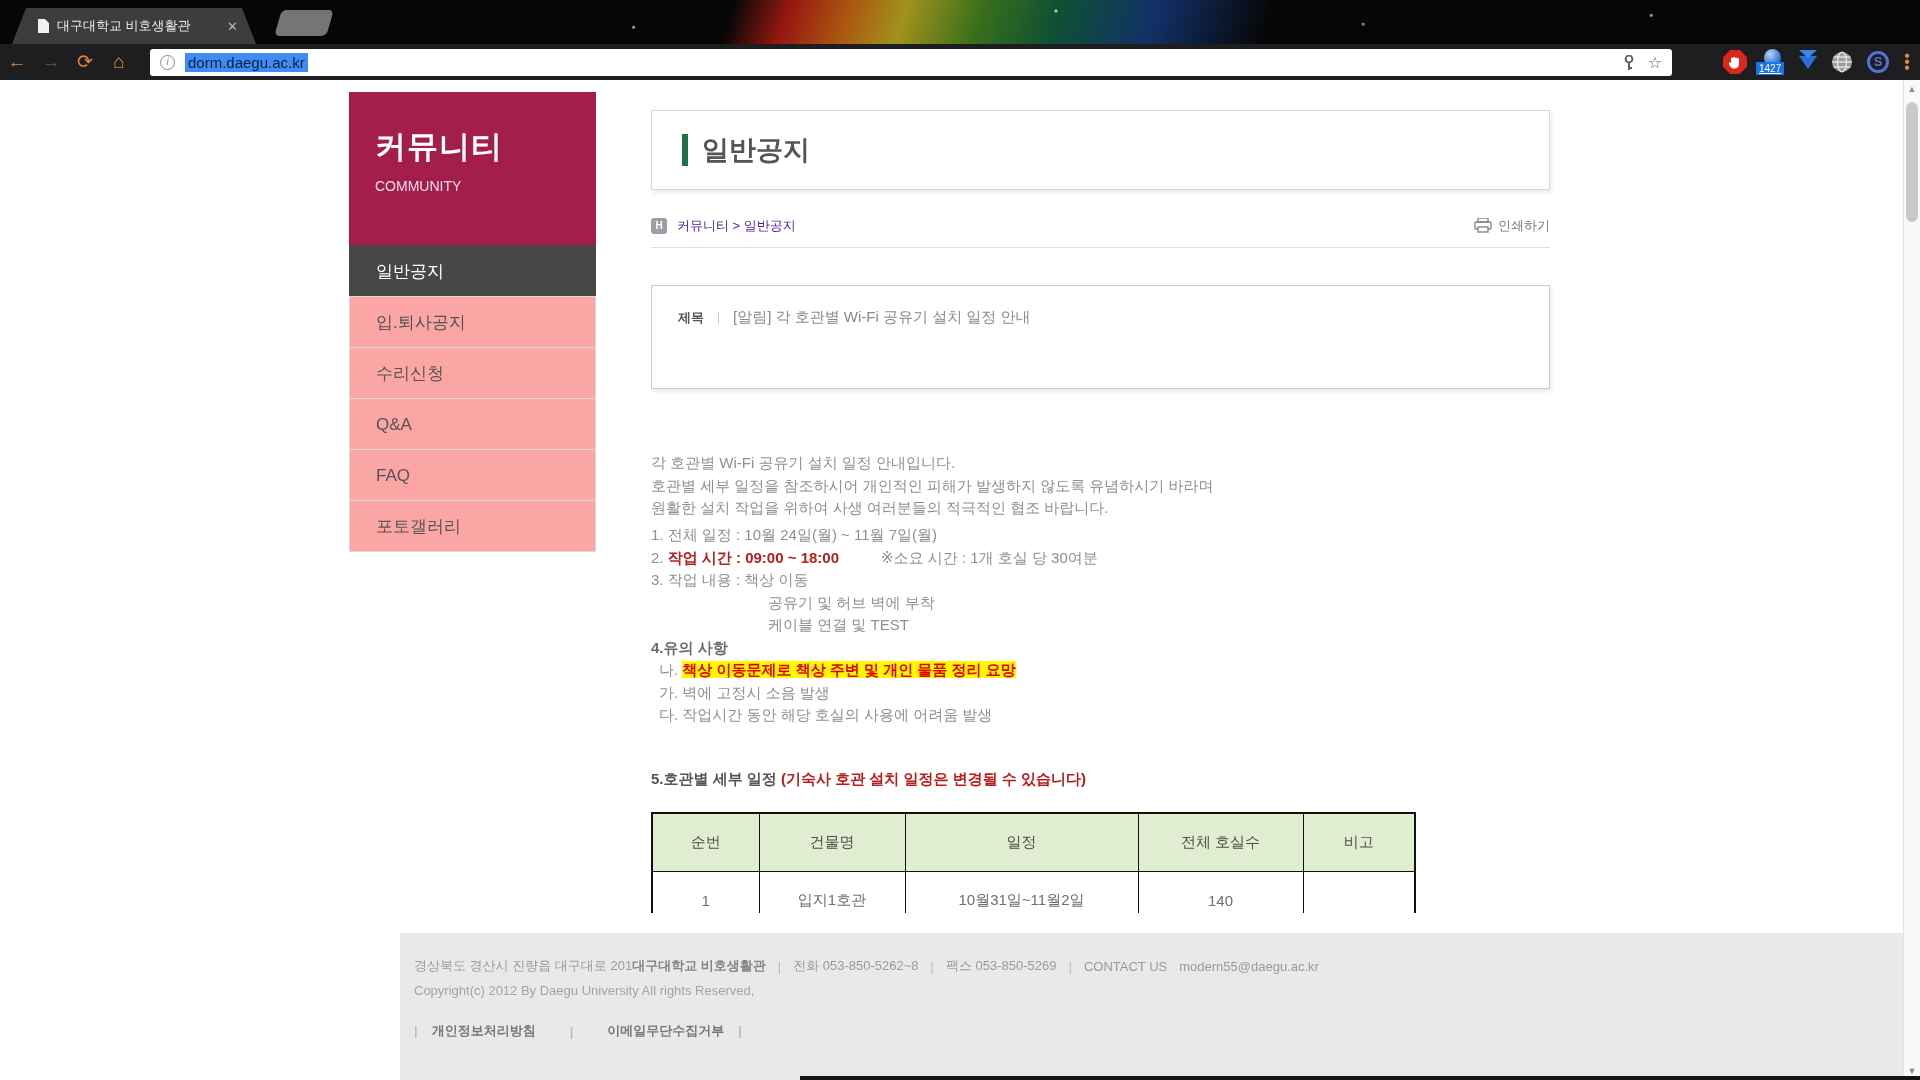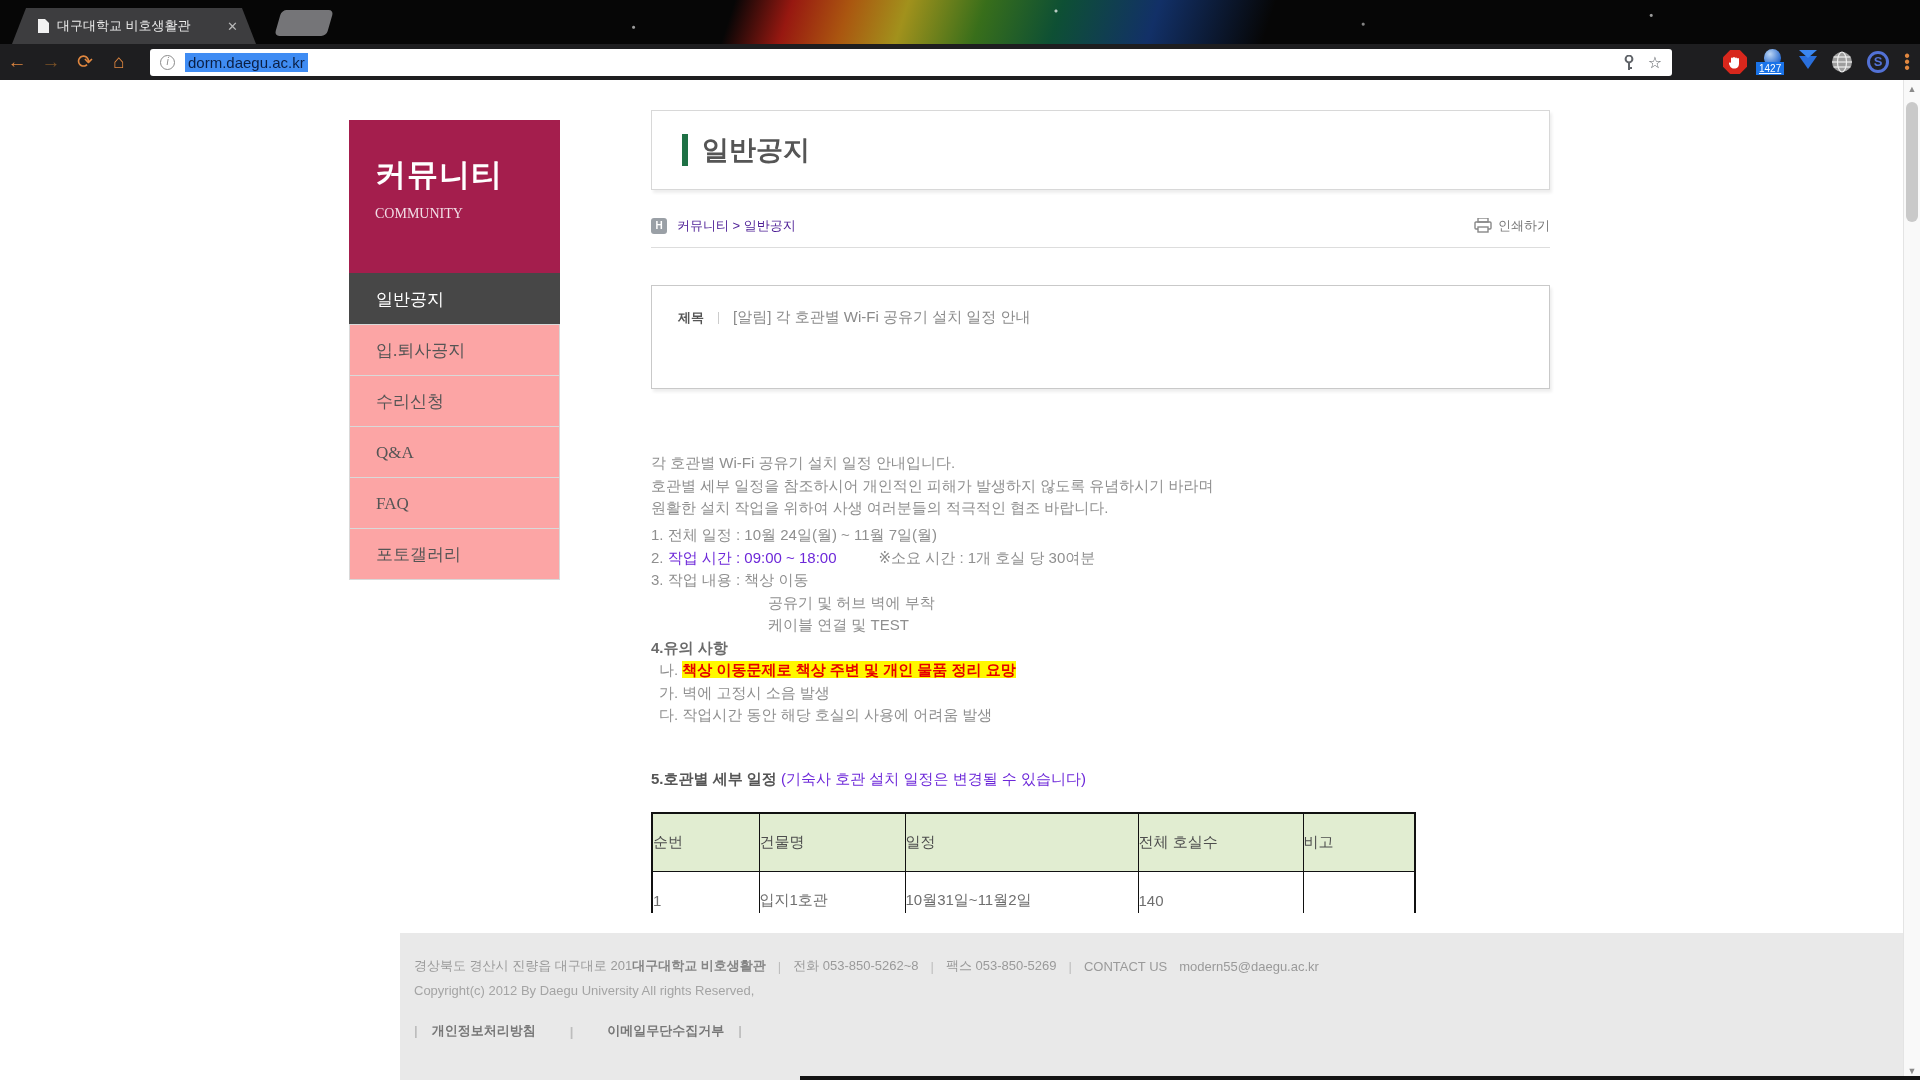--- a/index.html
+++ b/index.html
@@ -54,21 +54,21 @@
 
   
   .page { position:absolute; top:80px; left:0; width:1920px; height:1000px; background:#fff; }
 
   
   .scrollbar { position:absolute; top:0; right:0; width:17px; height:1000px; background:#f9f9f9; border-left:1px solid #e4e4e4; }
   .sb-arrow { position:absolute; left:0; width:16px; text-align:center; color:#8a8a8a; font-size:9px; }
   .sb-thumb { position:absolute; top:22px; left:2px; width:12px; height:120px; background:#c9c9c9; border-radius:6px; }
 
   
-  .sidebar { position:absolute; left:349px; top:40px; width:211px;font-family:Liberation Serif, serif; }
+  .sidebar { position:absolute; left:349px; top:12px; width:247px; }
   .side-head { height:153px; background:#a41e4d; color:#fff; padding:34px 0 0 26px; }
   .side-head h1 { font-size:31px; font-weight:bold; letter-spacing:1px; }
   .side-head p { font-size:14px; margin-top:10px; color:#f2dde6; }
   .side-menu { border-bottom:1px solid #d9d9d9; }
   .side-item { height:51px; line-height:51px; padding-left:26px; font-size:17px; color:#555;
     background:#fca5a5; border:1px solid #d9d9d9; border-bottom:none; }
   .side-item.active { background:#474747; color:#fff; border-color:#474747; }
 
   
   .main { position:absolute; left:651px; top:0; width:899px; }
@@ -89,32 +89,32 @@
   .post-row { display:flex; align-items:center; margin-bottom:14px; }
   .post-label { font-size:13px; font-weight:bold; color:#555; flex:none; }
   .vline { display:inline-block; width:1px; height:12px; background:#ccc; margin:0 14px; flex:none; }
   .post-value { font-size:15px; color:#8a8a8a; }
   .post-right { margin-left:auto; display:flex; align-items:center; }
   .post-right .gap { width:42px; }
 
   .body-text { font-size:15px; color:#8f8f8f; line-height:22.5px; }
   .intro { position:absolute; top:340px; left:0;margin-top:32px; }
   .list { position:absolute; top:444px; left:0; }
-  .blue-bold { color:#6d28d9; font-weight:normal; }
+  .blue-bold { color:#b91c1c; font-weight:bold; }
   .note-gap { display:inline-block; width:42px; }
   .indent-sub { padding-left:117px; }
   .indent-small { padding-left:8px; }
   .bold-dark { color:#6b6b6b; font-weight:bold; }
   .hl-red { color:#e60000; font-weight:bold; background:#fff800; }
   .item5 { position:absolute; top:690px; left:0; font-size:15px; }
   .item5 .t { color:#555; font-weight:bold; }
 
   .tablewrap { position:absolute; top:732px; left:0; width:765px; height:101px; overflow:hidden; }
   table.sched { border-collapse:collapse; width:765px; border:2px solid #111; table-layout:fixed; }
-  table.sched th, table.sched td { border:1px solid #111; text-align:left; font-weight:normal; }
+  table.sched th, table.sched td { border:1px solid #111; text-align:center; font-weight:normal; }
   table.sched th { background:#e1edd1; color:#4d4d4d; font-size:15px; height:58px; }
   table.sched td { color:#6e6e6e; font-size:15px; height:60px; }
   .c0{width:107px}.c1{width:146px}.c2{width:233px}.c3{width:165px}.c4{width:112px}
 
   
   .footer { position:absolute; left:400px; top:853px; width:1667px; height:147px; background:#e9e9e9; padding:24px 0 13px 14px;
     font-size:13px; color:#9a9a9a; }
   .f-line1 { display:flex; align-items:center; flex-wrap:nowrap; }
   .f-bold { font-weight:bold; color:#858585; }
   .f-sep { color:#bdbdbd; margin:0 12px; }

